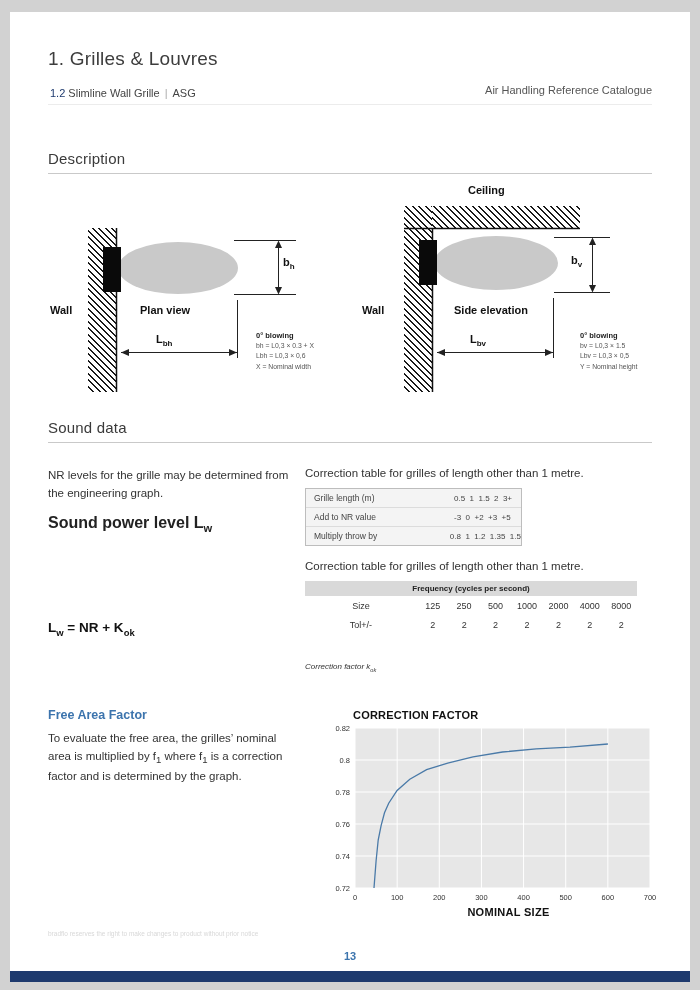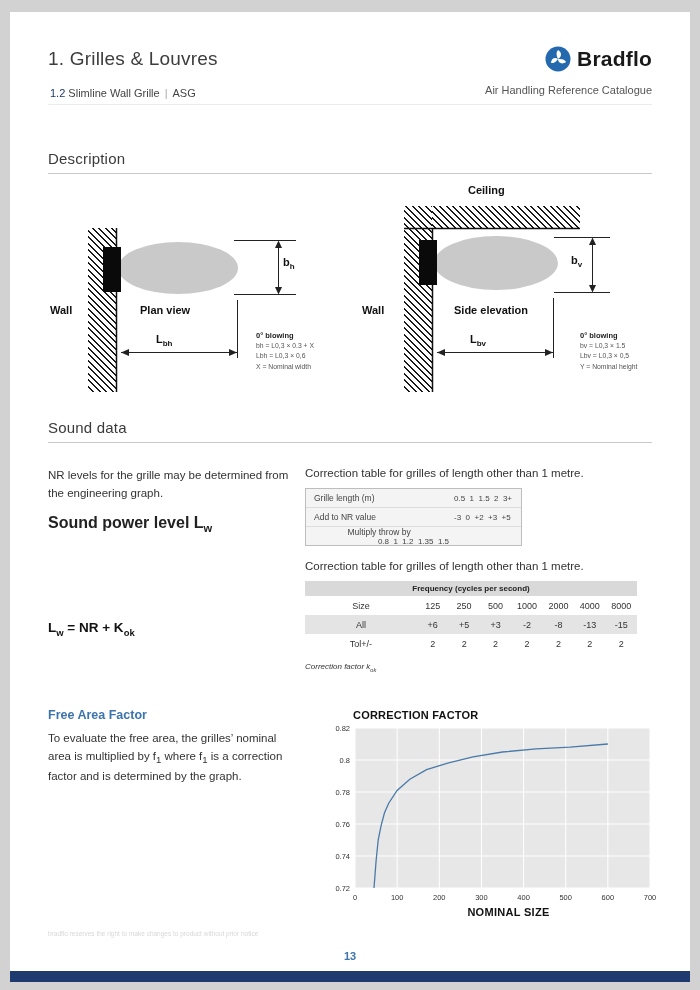--- a/index.html
+++ b/index.html
@@ -30,21 +30,21 @@
   .note-line{font-size:6.8px;color:#555;}
 
   .para{font-size:11.5px;color:#333;line-height:1.55;}
   .bold-head{font-weight:bold;font-size:16px;color:#222;}
   .bold-head sub,.formula sub{font-size:70%;}
   .formula{font-weight:bold;font-size:13.5px;color:#111;}
   .caption{font-size:11.5px;color:#333;}
 
   .tbl1{border:1px solid #bdbdbd;background:#f4f4f4;font-size:8.5px;color:#444;}
   .tbl1-row{display:flex;align-items:center;height:18px;border-bottom:1px solid #dcdcdc;}
-  .tbl1-row:last-child{border-bottom:none;flex-direction:column;}
+  .tbl1-row:last-child{border-bottom:none;}
   .tbl1-label{width:140px;padding-left:8px;}
   .tbl1-vals{white-space:pre;font-size:8px;}
 
   .freq-band{background:#d9d9d9;font-size:8px;font-weight:bold;text-align:center;height:15px;line-height:15px;color:#222;}
   .freq-row{display:flex;height:19px;align-items:center;font-size:9px;color:#333;}
   .freq-row.shade{background:#e4e4e4;}
   .freq-cell{flex:1;text-align:center;}
   .freq-cell.first{flex:0 0 112px;}
   .footnote{font-size:8px;font-style:italic;color:#333;}
   .footnote sub{font-size:70%;}
@@ -62,31 +62,20 @@
 
 <div class="frame">
   <div class="page">
 
     <div class="abs doc-title" style="left:38px;top:36px;">1. Grilles &amp; Louvres</div>
     <div class="abs doc-subtitle" style="left:40px;top:75px;">
       <span class="num">1.2</span>
       <span>Slimline Wall Grille</span><span class="sep">|</span><span>ASG</span>
     </div>
 
-    <div class="abs logo-row" style="right:38px;top:34px;">
-      <span style="display:inline-block;width:26px;height:26px;">
-        <svg width="26" height="26" viewBox="0 0 26 26">
-          <circle cx="13" cy="13" r="12.5" fill="#2468ae"></circle>
-          <path d="M13 4 C 17 6, 17 11, 13 13 C 11 9, 11 6, 13 4 Z" fill="#ffffff"></path>
-          <path d="M21 16 C 17 19, 13 17, 13 13 C 17 12.5, 20 13.5, 21 16 Z" fill="#ffffff"></path>
-          <path d="M6 17 C 6 12.5, 10 10.5, 13 13 C 10.5 16.5, 8 17.5, 6 17 Z" fill="#ffffff"></path>
-        </svg>
-      </span>
-      <span class="brand-name">Bradflo</span>
-    </div>
     <div class="abs tagline" style="right:38px;top:72px;">Air Handling Reference Catalogue</div>
     <div class="abs rule-light" style="left:38px;top:92px;width:604px;"></div>
 
     <div class="abs sec-head" style="left:38px;top:138px;">Description</div>
     <div class="abs rule" style="left:38px;top:161px;width:604px;"></div>
 
     <div class="diagram" style="left:38px;top:172px;width:300px;">
       <div class="hatch abs" style="left:40px;top:44px;width:28px;height:164px;"></div>
       <svg class="abs" style="left:0;top:0;" width="300" height="215">
         <line x1="68.5" y1="44" x2="68.5" y2="208" stroke="#111" stroke-width="1.5"></line>
@@ -178,30 +167,20 @@
       <div class="freq-band">Frequency (cycles per second)</div>
       <div class="freq-row">
         <div class="freq-cell first">Size</div>
         <div class="freq-cell">125</div>
         <div class="freq-cell">250</div>
         <div class="freq-cell">500</div>
         <div class="freq-cell">1000</div>
         <div class="freq-cell">2000</div>
         <div class="freq-cell">4000</div>
         <div class="freq-cell">8000</div>
-      </div>
-      <div class="freq-row shade">
-        <div class="freq-cell first">All</div>
-        <div class="freq-cell">+6</div>
-        <div class="freq-cell">+5</div>
-        <div class="freq-cell">+3</div>
-        <div class="freq-cell">-2</div>
-        <div class="freq-cell">-8</div>
-        <div class="freq-cell">-13</div>
-        <div class="freq-cell">-15</div>
       </div>
       <div class="freq-row">
         <div class="freq-cell first">Tol+/-</div>
         <div class="freq-cell">2</div>
         <div class="freq-cell">2</div>
         <div class="freq-cell">2</div>
         <div class="freq-cell">2</div>
         <div class="freq-cell">2</div>
         <div class="freq-cell">2</div>
         <div class="freq-cell">2</div>

